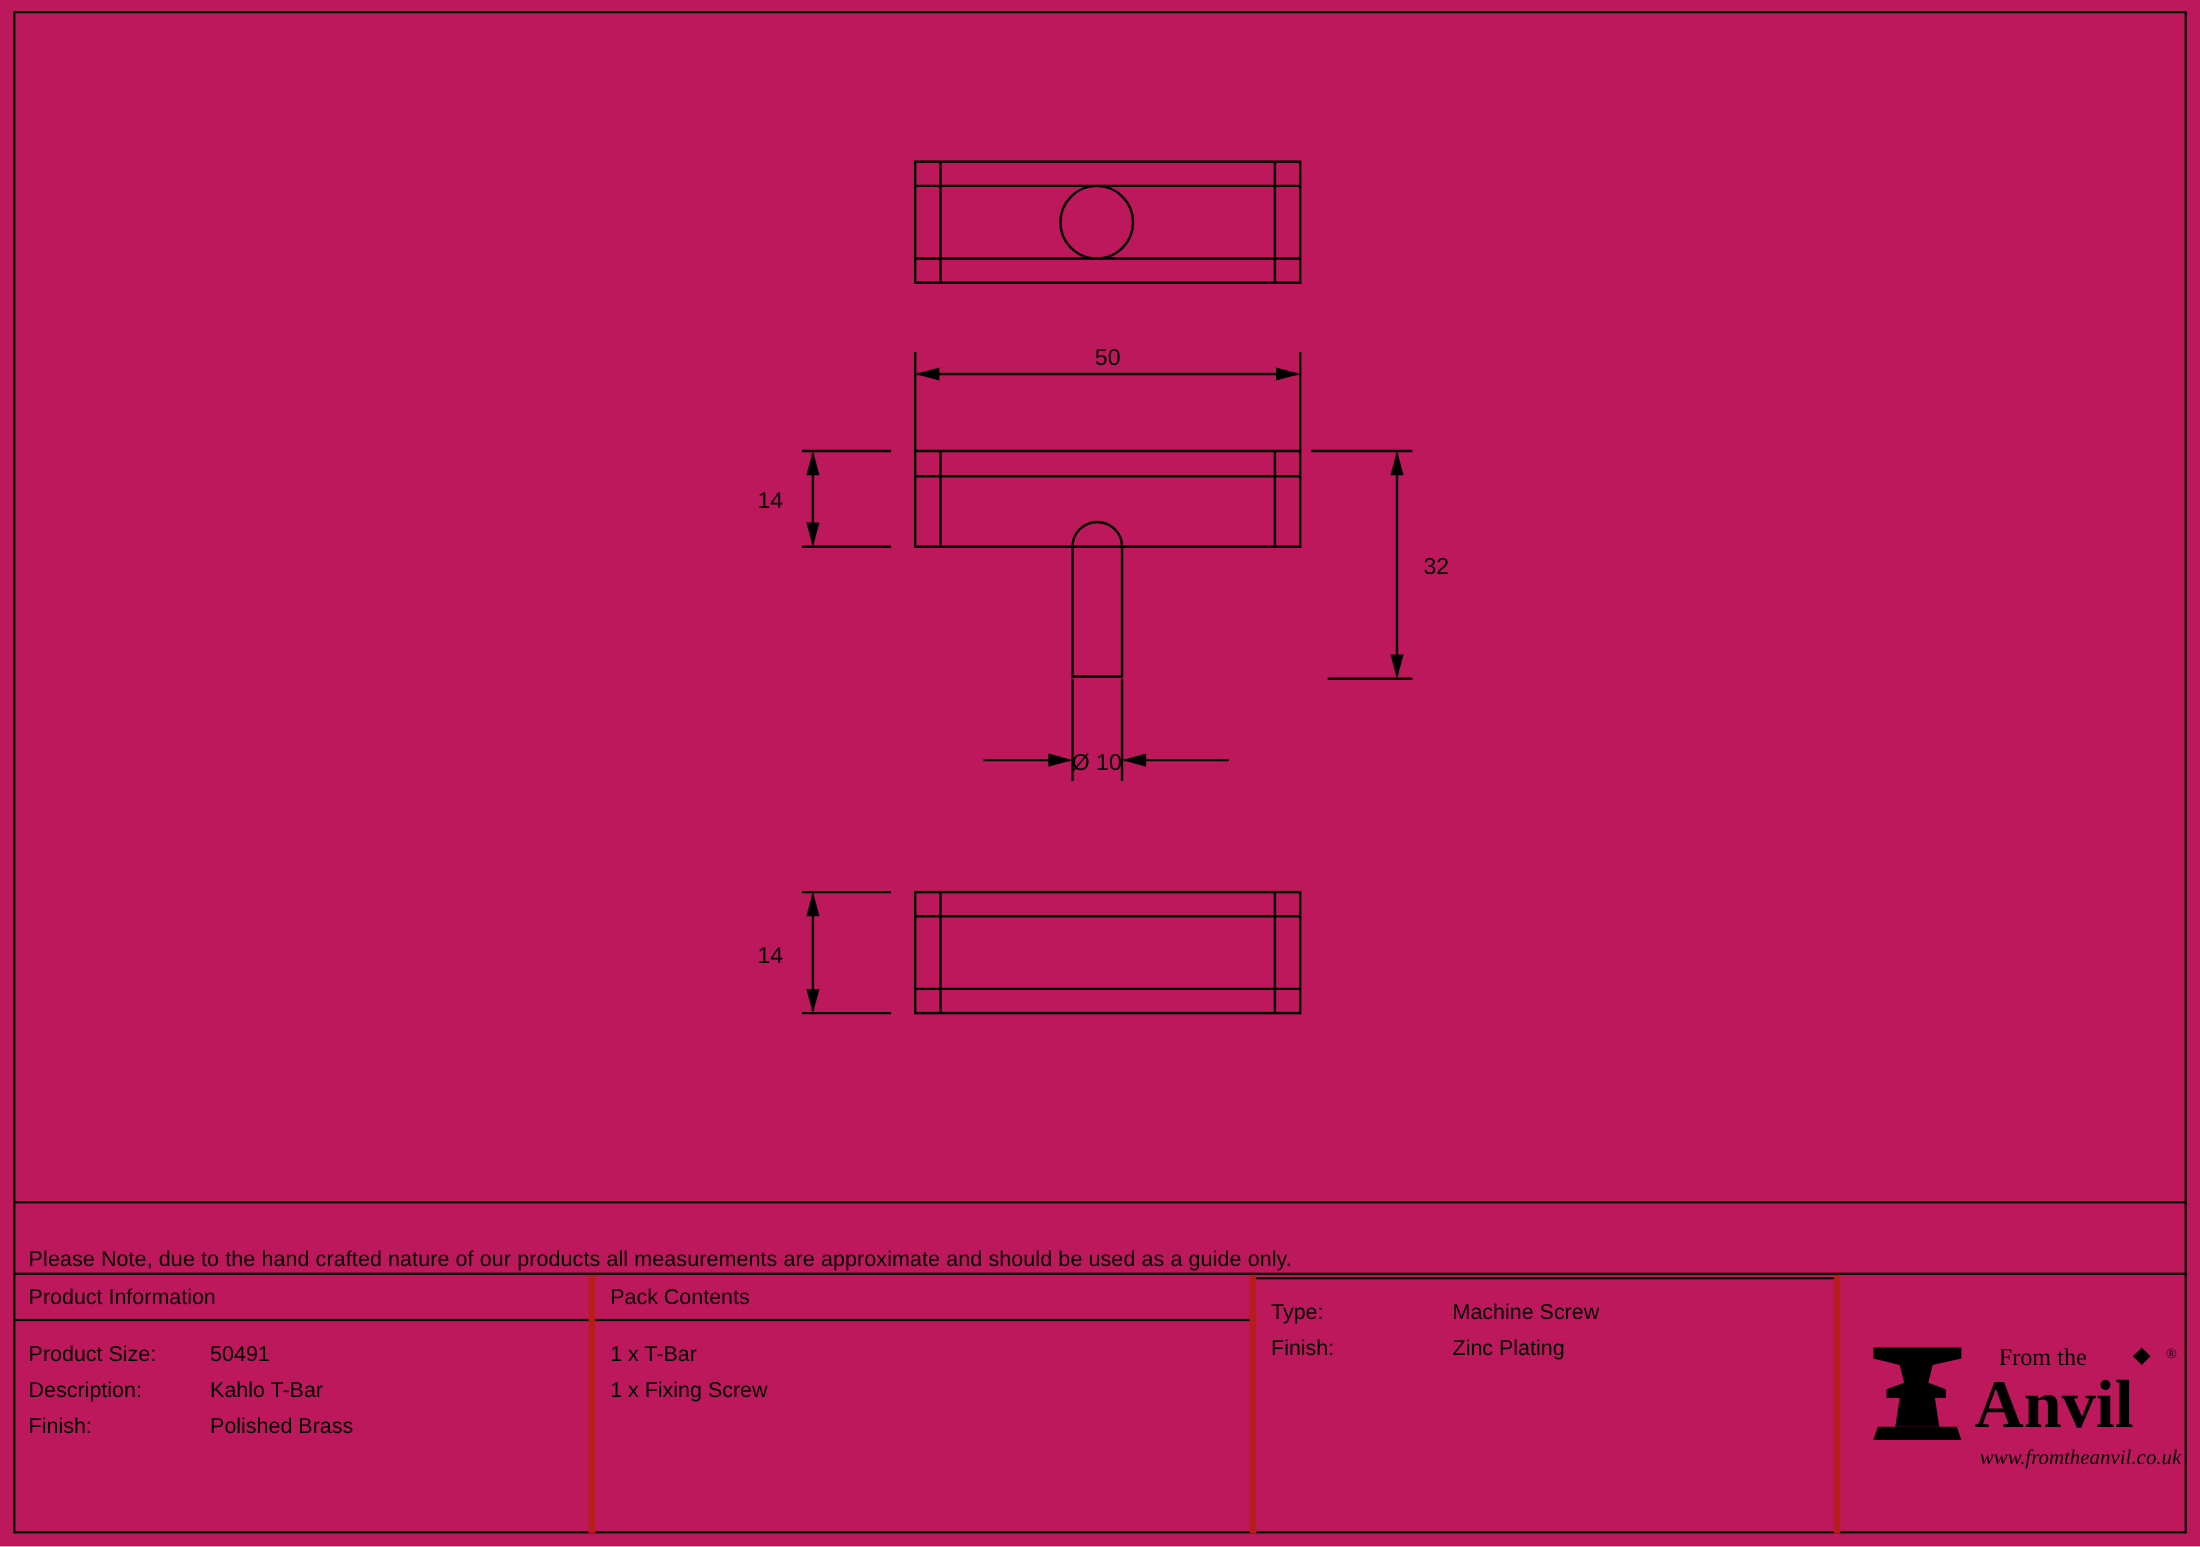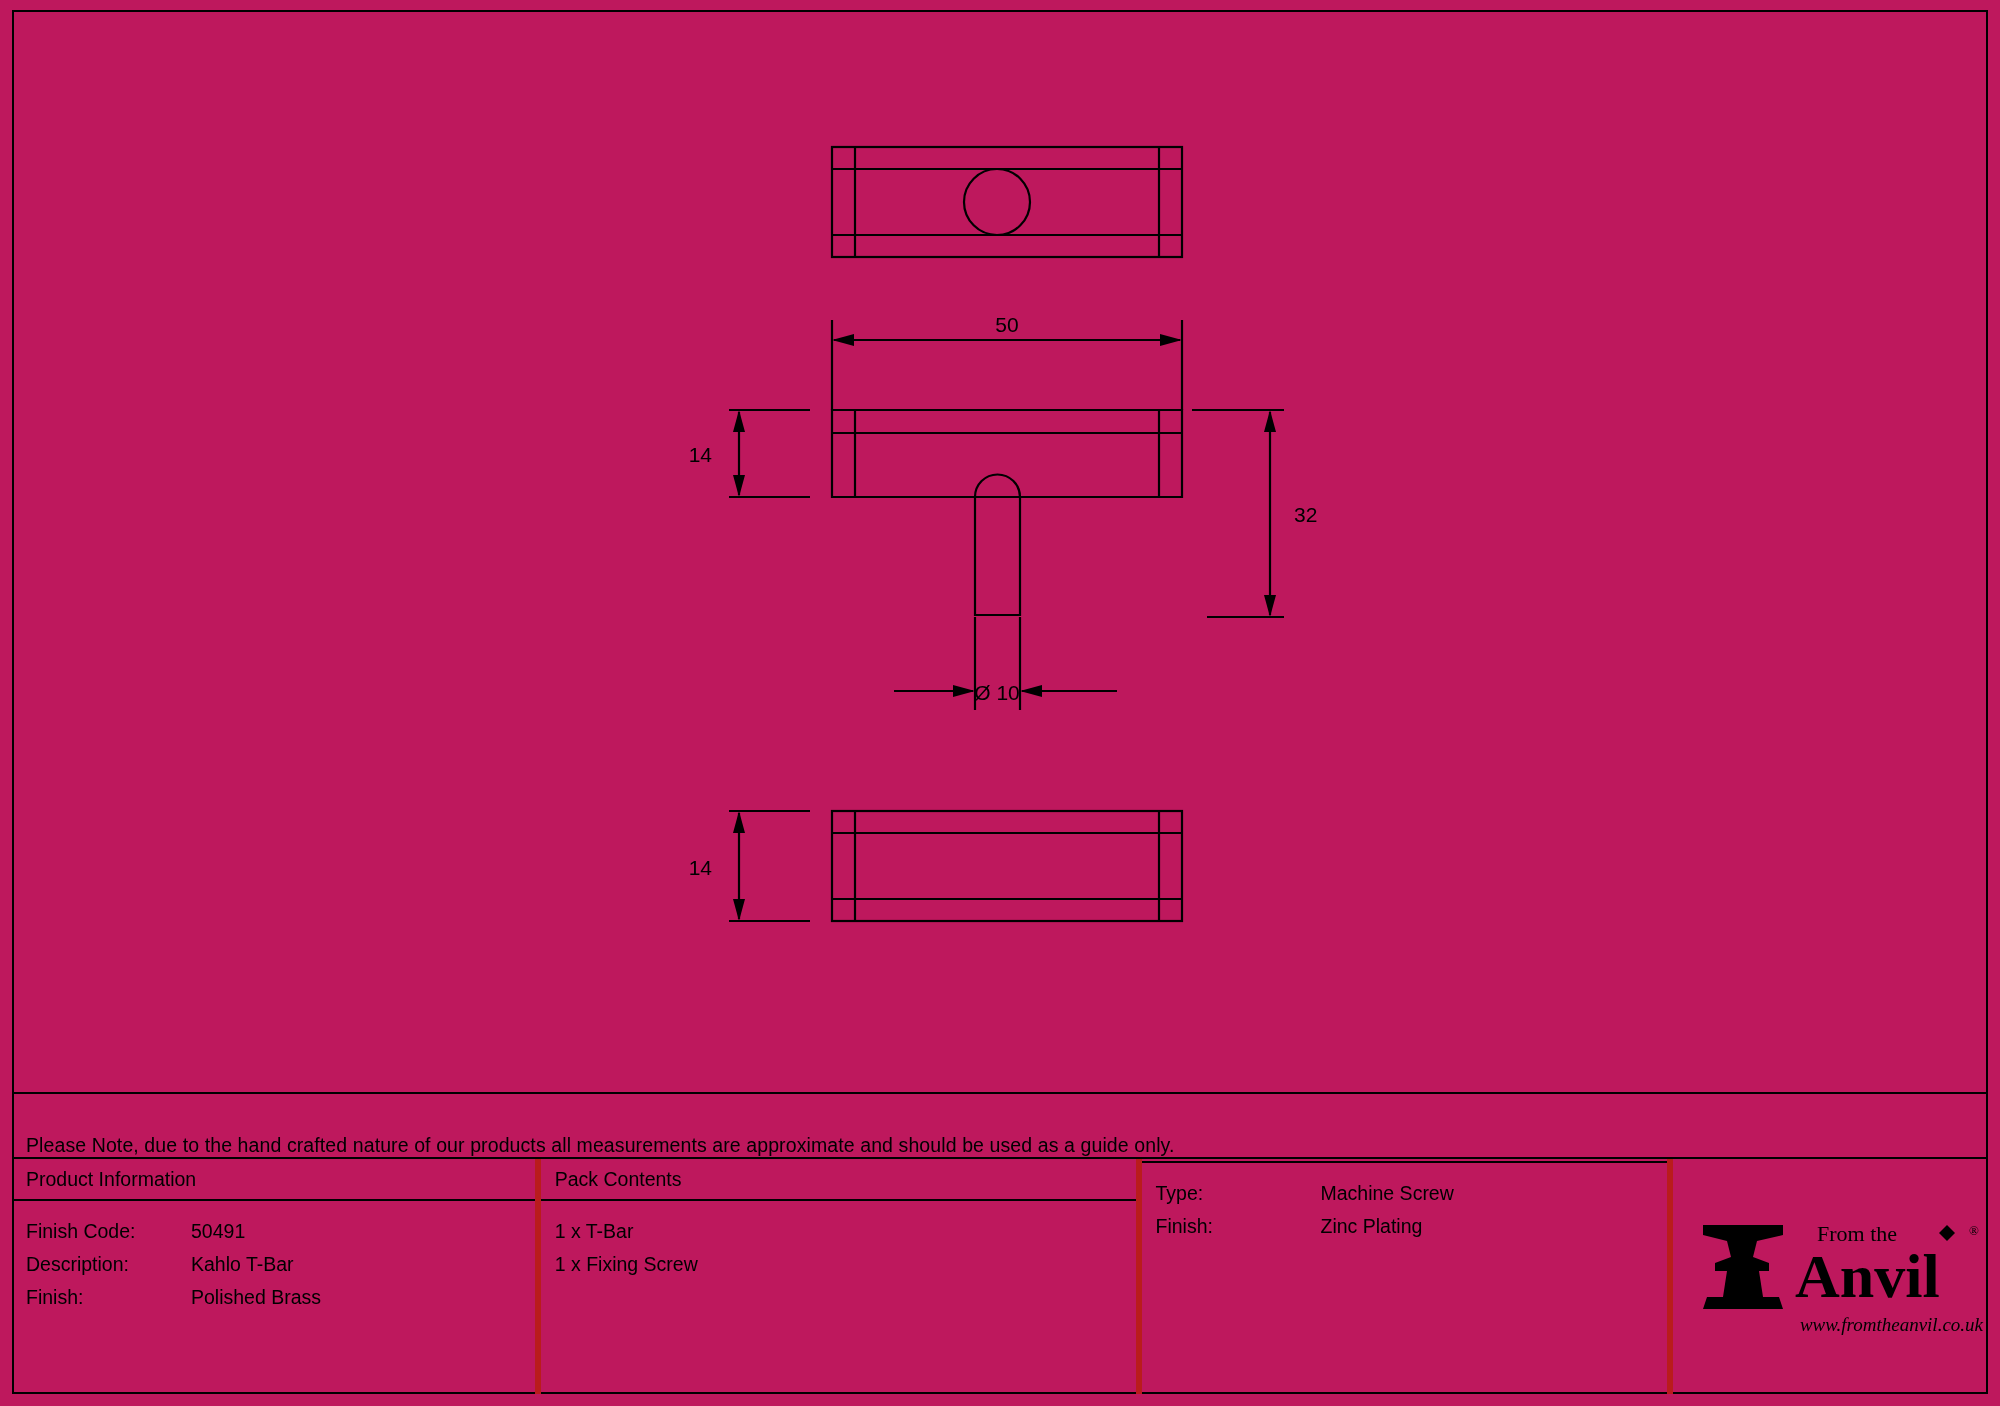--- a/index.html
+++ b/index.html
@@ -214,21 +214,21 @@
     <div class="note-text">Please Note, due to the hand crafted nature of our products all measurements are approximate and should be used as a guide only.</div>
   </div>
 
   <div class="info-row">
 
     <div class="panel panel-a">
       <div class="panel-title">Product Information</div>
       <div class="panel-divider"></div>
       <div class="kv-list">
         <div class="kv">
-          <span class="k">Finish Code:</span>
+          <span class="k">Product Size:</span>
           <span class="v">50491</span>
         </div>
         <div class="kv">
           <span class="k">Description:</span>
           <span class="v">Kahlo T-Bar</span>
         </div>
         <div class="kv">
           <span class="k">Finish:</span>
           <span class="v">Polished Brass</span>
         </div>

